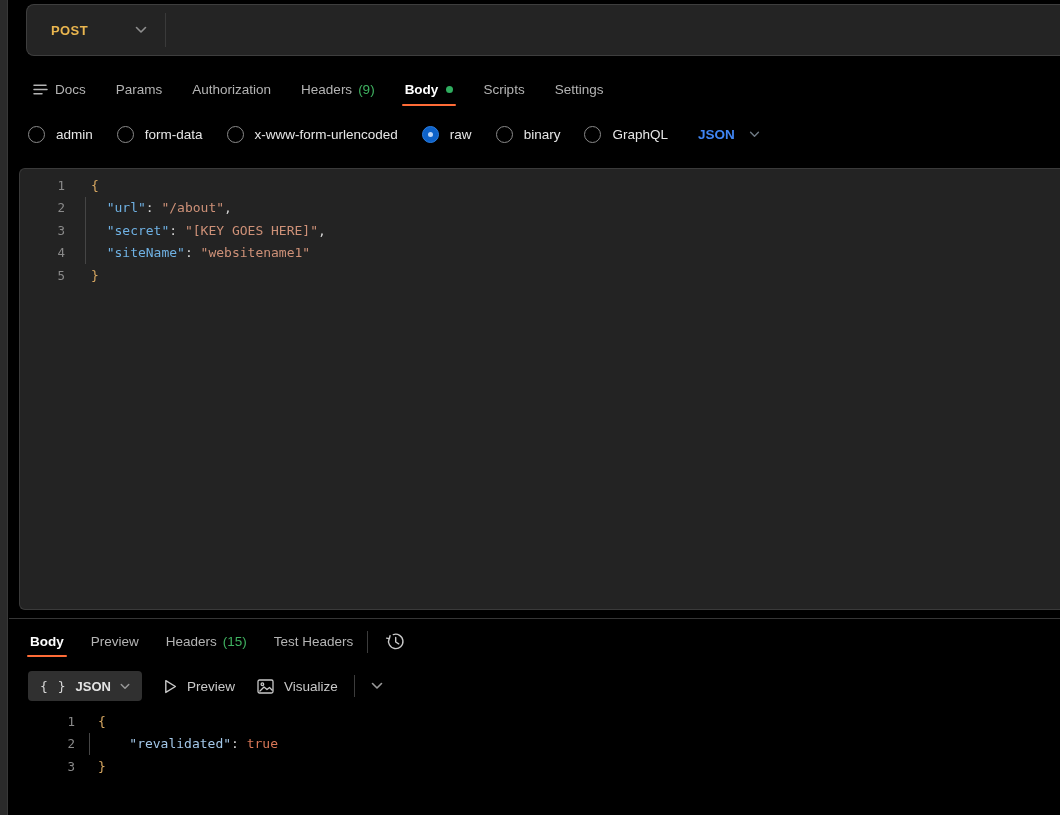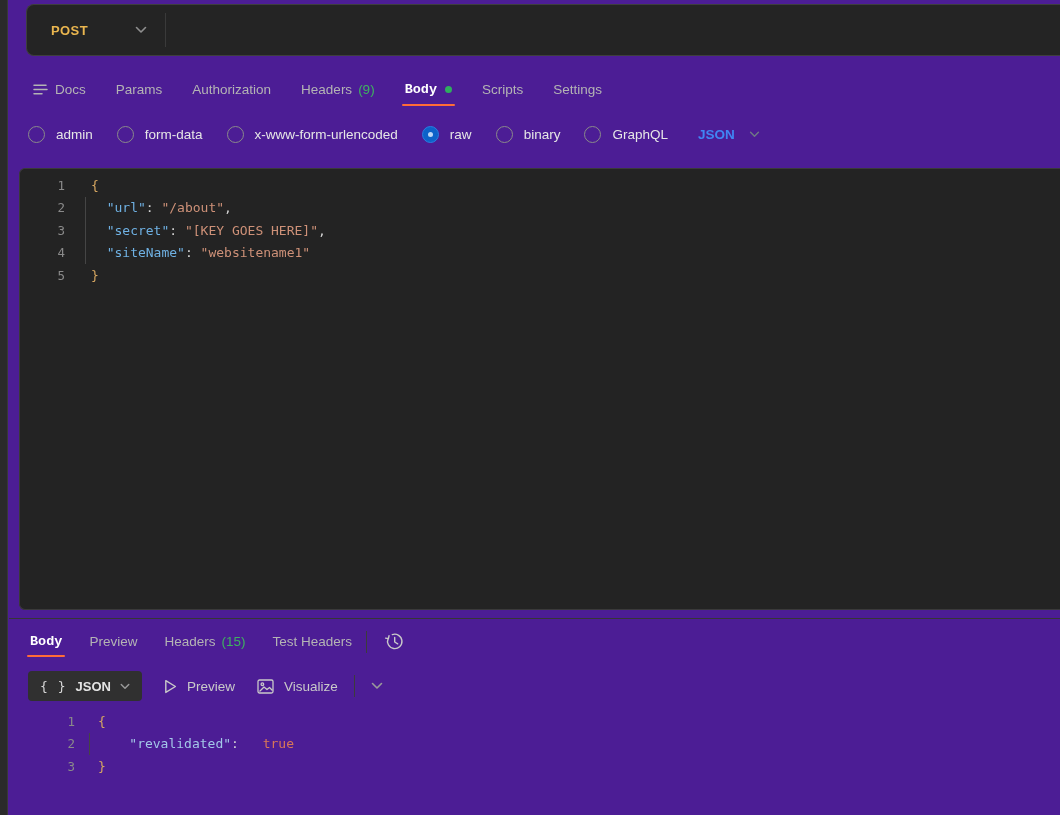--- a/index.html
+++ b/index.html
@@ -1,37 +1,37 @@
 <!DOCTYPE html>
 <html><head>
 <meta charset="utf-8">
 <style>
   * { margin:0; padding:0; box-sizing:border-box; }
   html,body { background:#1b1b1b; }
   body { width:1060px; height:815px; overflow:hidden; font-family:"Liberation Sans",sans-serif; }
-  .app { position:relative; width:1060px; height:815px; background:#4c1d95; overflow:hidden; }
+  .app { position:relative; width:1060px; height:815px; background:#000000; overflow:hidden; }
   .side-strip { position:absolute; left:0; top:0; width:8px; height:815px; background:#2a2a2a; border-right:1px solid #383838; }
   .main { position:absolute; left:9px; top:0; width:1051px; height:815px; }
 
   
   .url-bar { position:absolute; left:17px; top:4px; right:-2px; height:52px; background:#242424;
              border:1px solid #3e3e3e; border-right:none; border-radius:8px 0 0 8px;
              display:flex; align-items:center; }
   .method-select { display:flex; align-items:center; justify-content:space-between; width:138px;
                    padding:0 18px 0 24px; height:100%; cursor:pointer; }
   .method { color:#eab64f; font-weight:bold; font-size:13px; letter-spacing:.4px; }
   .chev { color:#8f8f8f; display:inline-flex; }
   .url-vdiv { width:1px; height:34px; background:#3a3a3a; }
   .url-text { color:#e8e8e8; font-size:13.5px; padding-left:22px; letter-spacing:.1px; }
 
   
   .req-tabs { position:absolute; left:24px; top:72px; height:34px; display:flex; gap:30px; align-items:center; }
   .tab { position:relative; display:flex; align-items:center; gap:6px; height:100%;
          color:#b4b4b4; font-size:13.5px; cursor:pointer; }
-  .tab.active { color:#ffffff; font-weight:600;font-family:Liberation Mono, monospace; }
+  .tab.active { color:#ffffff; font-weight:600; }
   .tab.active::after { content:""; position:absolute; left:-3px; right:-3px; bottom:0; height:2px;
                        background:#ff6c37; border-radius:1px; }
   .tcount { color:#3fb160; }
   .tdot { width:7px; height:7px; border-radius:50%; background:#2fad5f; margin-left:2px; }
   .ticon { display:inline-flex; margin-right:1px; }
 
   
   .body-type-row { position:absolute; left:19px; top:119px; height:30px; display:flex; align-items:center; }
   .bt-list { display:flex; align-items:center; }
   .bt-opt { display:flex; align-items:center; gap:11px; margin-right:24px; cursor:pointer; }
@@ -54,21 +54,21 @@
   .ln { flex:none; text-align:right; color:#8a8a8a; font-size:12.5px; }
   .req-editor .ln { width:45px; }
   .req-editor .code { padding-left:26px; }
   .req-editor .guide { left:65px; }
   .code { white-space:pre; color:#d4d4d4; }
   .guide { position:absolute; top:0; height:100%; width:1px; background:#454545; }
   .tk-brace { color:#d7a761; }
   .tk-key { color:#6fb1e3; }
   .tk-rkey { color:#a3c7e8; }
   .tk-str { color:#ce9178; }
-  .tk-bool { color:#d97757;margin-left:16px; }
+  .tk-bool { color:#d97757; }
   .tk-plain { color:#d4d4d4; }
 
   
   .section-divider { position:absolute; left:0; right:0; top:618px; height:1px; background:#363636; }
 
   
   .res-tabs { position:absolute; left:21px; top:626px; height:31px; display:flex; align-items:center; }
   .res-tab-list { display:flex; gap:27px; align-items:center; height:100%; }
   .vdiv { width:1px; height:22px; background:#3c3c3c; margin:0 14px; }
   .icon-btn { display:inline-flex; align-items:center; justify-content:center; width:26px; height:26px;

